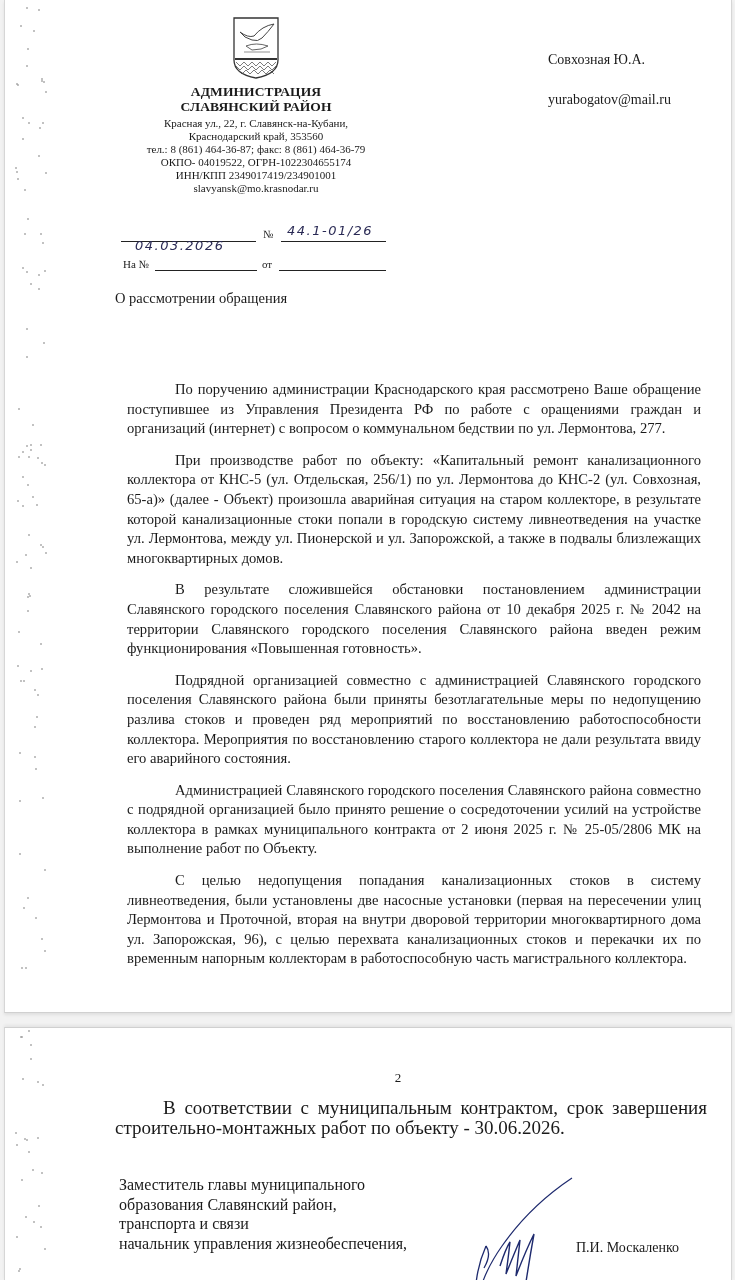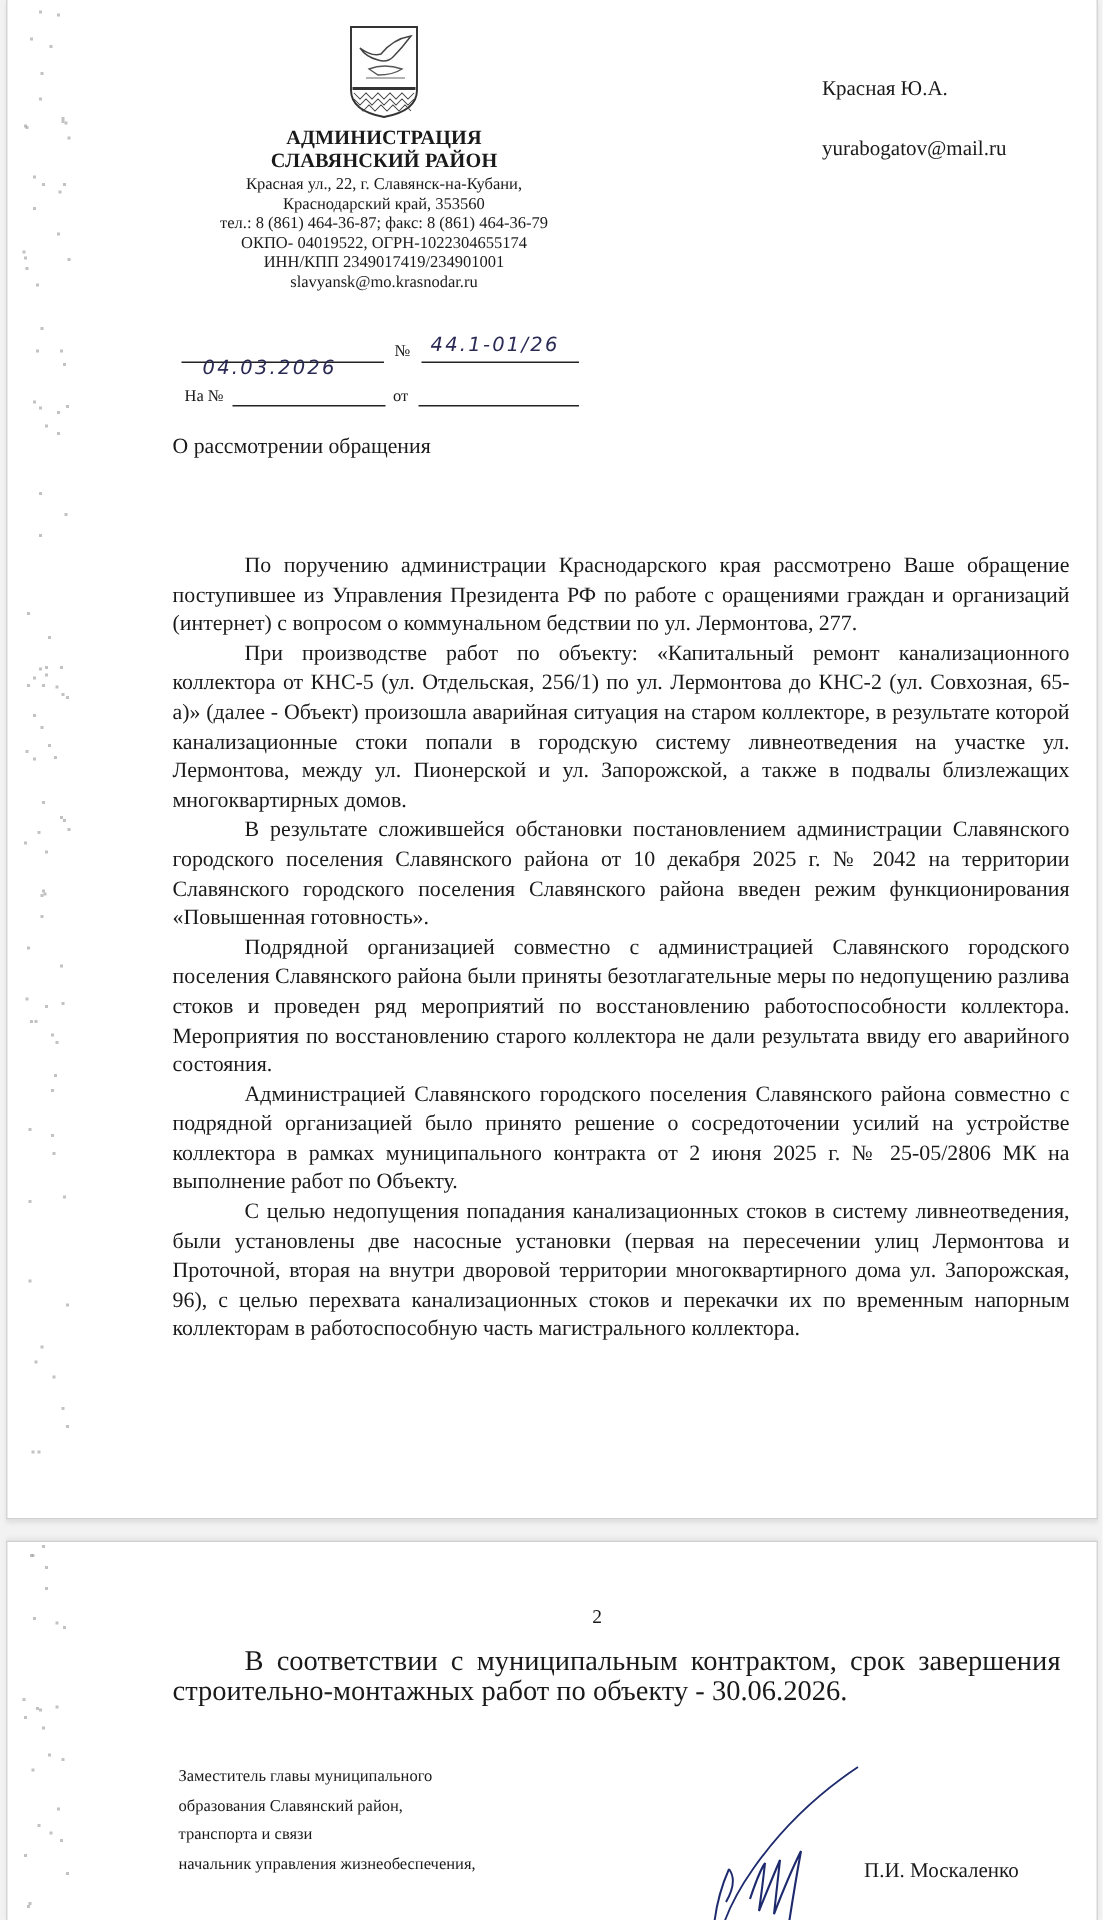--- a/index.html
+++ b/index.html
@@ -27,26 +27,26 @@
     .reg-line { position: absolute; top: 19px; height: 0; border-top: 1px solid #222; }
     .hand { position: absolute; font-family: "DejaVu Sans", sans-serif; font-style: italic; font-size: 13px; color: #2a2a55; letter-spacing: 1.5px; }
     .reg-label { position: absolute; font-size: 11px; }
     .na-row { position: absolute; left: 116px; top: 255px; width: 270px; height: 18px; }
 
     .recipient { position: absolute; left: 543px; font-size: 14px; }
     .subject { position: absolute; left: 110px; top: 290px; font-size: 14.5px; }
     .greeting { position: absolute; left: 110px; width: 600px; top: 331px; text-align: center; font-size: 14.5px; padding-left: 60px; box-sizing: border-box; }
 
     .body-text { position: absolute; left: 110px; width: 598px; top: 368px; font-size: 14.6px; line-height: 19.6px; text-align: justify; }
-    .body-text p { margin: 0; text-indent: 48px; }
+    .body-text p { margin: 12px; text-indent: 48px; }
 
     .page-num { position: absolute; left: 0; width: 100%; top: 42px; text-align: center; font-size: 13px; padding-left: 60px; box-sizing: border-box; }
     .p2-text { position: absolute; left: 110px; width: 592px; top: 70px; font-size: 19px; line-height: 19.6px; text-align: justify; }
     .p2-text p { margin: 0; text-indent: 48px; }
-    .sign-title { position: absolute; left: 114px; top: 147px; font-size: 11px; line-height: 19.5px; }
+    .sign-title { position: absolute; left: 114px; top: 147px; font-size: 16px; line-height: 19.5px; }
     .sign-name { position: absolute; left: 571px; top: 212px; font-size: 14px; }
     .signature { position: absolute; left: 455px; top: 148px; width: 130px; height: 110px; }
   </style>
 </head>
 <body>
 
 <div class="page" id="page1">
   <div class="scan-noise" id="noise1">
       <span style="top: 496.3px; left: 16.8237px;"></span>
       <span style="top: 116.861px; left: 7.31932px;"></span>
@@ -172,21 +172,21 @@
     <div class="reg-line" style="left:160px;width:105px;"></div>
     <span class="hand" style="left:166px;top:1px;">44.1-01/26</span>
   </div>
   <div class="na-row">
     <span class="reg-label" style="left:2px;top:3px;">На №</span>
     <div class="reg-line" style="left:34px;width:102px;top:15px;"></div>
     <span class="reg-label" style="left:141px;top:3px;">от</span>
     <div class="reg-line" style="left:158px;width:107px;top:15px;"></div>
   </div>
 
-  <div class="recipient" style="top:52px;">Красная Ю.А.</div>
+  <div class="recipient" style="top:52px;">Совхозная Ю.А.</div>
   <div class="recipient" style="top:92px;">yurabogatov@mail.ru</div>
 
   <div class="subject">О рассмотрении обращения</div>
 
   <div class="body-text">
     <p>По поручению администрации Краснодарского края рассмотрено Ваше обращение поступившее из Управления Президента РФ по работе с оращениями граждан и организаций (интернет) с вопросом о коммунальном бедствии по ул. Лермонтова, 277.</p>
     <p>При производстве работ по объекту: «Капитальный ремонт канализационного коллектора от КНС-5 (ул. Отдельская, 256/1) по ул. Лермонтова до КНС-2 (ул. Совхозная, 65-а)» (далее - Объект) произошла аварийная ситуация на старом коллекторе, в результате которой канализационные стоки попали в городскую систему ливнеотведения на участке ул. Лермонтова, между ул. Пионерской и ул. Запорожской, а также в подвалы близлежащих многоквартирных домов.</p>
     <p>В результате сложившейся обстановки постановлением администрации Славянского городского поселения Славянского района от 10 декабря 2025 г. № 2042 на территории Славянского городского поселения Славянского района введен режим функционирования «Повышенная готовность».</p>
     <p>Подрядной организацией совместно с администрацией Славянского городского поселения Славянского района были приняты безотлагательные меры по недопущению разлива стоков и проведен ряд мероприятий по восстановлению работоспособности коллектора. Мероприятия по восстановлению старого коллектора не дали результата ввиду его аварийного состояния.</p>
     <p>Администрацией Славянского городского поселения Славянского района совместно с подрядной организацией было принято решение о сосредоточении усилий на устройстве коллектора в рамках муниципального контракта от 2 июня 2025 г. № 25-05/2806 МК на выполнение работ по Объекту.</p>

